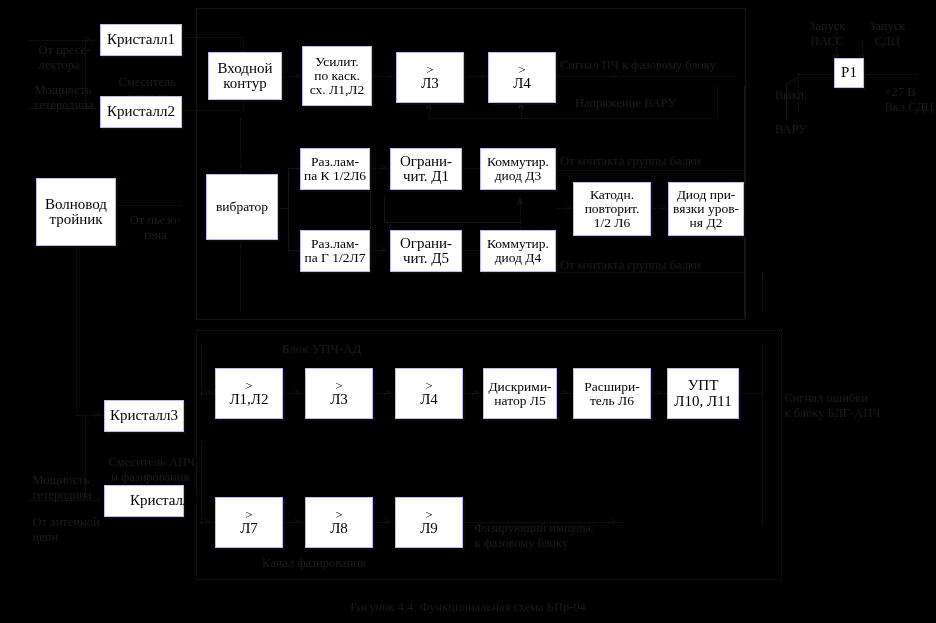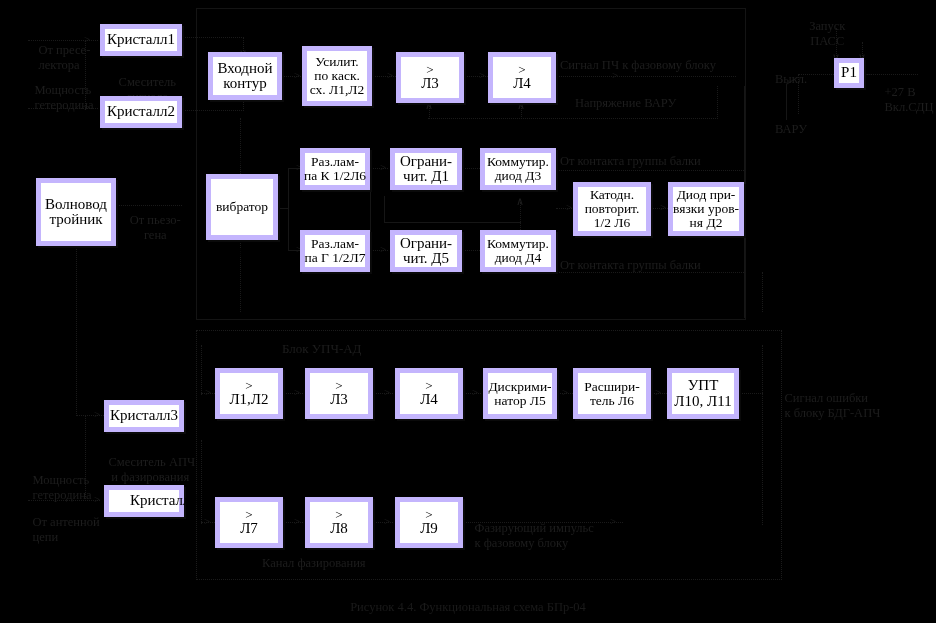--- a/index.html
+++ b/index.html
@@ -6,21 +6,21 @@
   body{
     width:936px;height:623px;position:relative;overflow:hidden;
     font-family:"Liberation Serif","DejaVu Serif",serif;
     color:#000;
   }
   #stage{position:absolute;left:0;top:0;width:936px;height:623px;}
 
   
   .box{
     position:absolute;background:#ffffff;color:#000000;
-    border:5px solid #c4b5fd;
+    border:1px solid #c4b5fd;
     box-sizing:border-box;
     display:flex;flex-direction:column;align-items:center;justify-content:center;
     text-align:center;line-height:1.02;
     font-size:15px;
     z-index:6;
     box-shadow:2px 2px 0 #0a0a0a;
   }
   .box span{display:block;white-space:pre;}
   .box.small{font-size:13.5px;}
   .gt{font-size:13px;line-height:1.0;}
@@ -323,21 +323,25 @@
     <span>гена</span>
   </div>
 
   <div class="flabel" style="left:560px;top:58px;text-align:right;">Сигнал ПЧ к фазовому блоку</div>
   <div class="flabel" style="left:575px;top:96px;">Напряжение ВАРУ</div>
 
   <div class="flabel c" style="left:790px;top:4px;width:62px;">
     <span>Запуск</span>
     <span>ПАСС</span>
   </div>
-  <div class="flabel" style="left:775px;top:72px;">Выкл.</div>
+  <div class="flabel c" style="left:852px;top:4px;width:58px;">
+    <span>Запуск</span>
+    <span>СДЦ</span>
+  </div>
+  <div class="flabel" style="left:775px;top:88px;">Выкл.</div>
   <div class="flabel" style="left:775px;top:122px;">ВАРУ</div>
   <div class="flabel" style="left:872px;top:70px;">
     <span>+27 В</span>
     <span>Вкл.СДЦ</span>
   </div>
 
   <div class="flabel" style="left:560px;top:154px;">От контакта группы балки</div>
   <div class="flabel" style="left:560px;top:258px;">От контакта группы балки</div>
 
   <div class="flabel" style="left:282px;top:341px;font-size:13px;">Блок УПЧ-АД</div>

